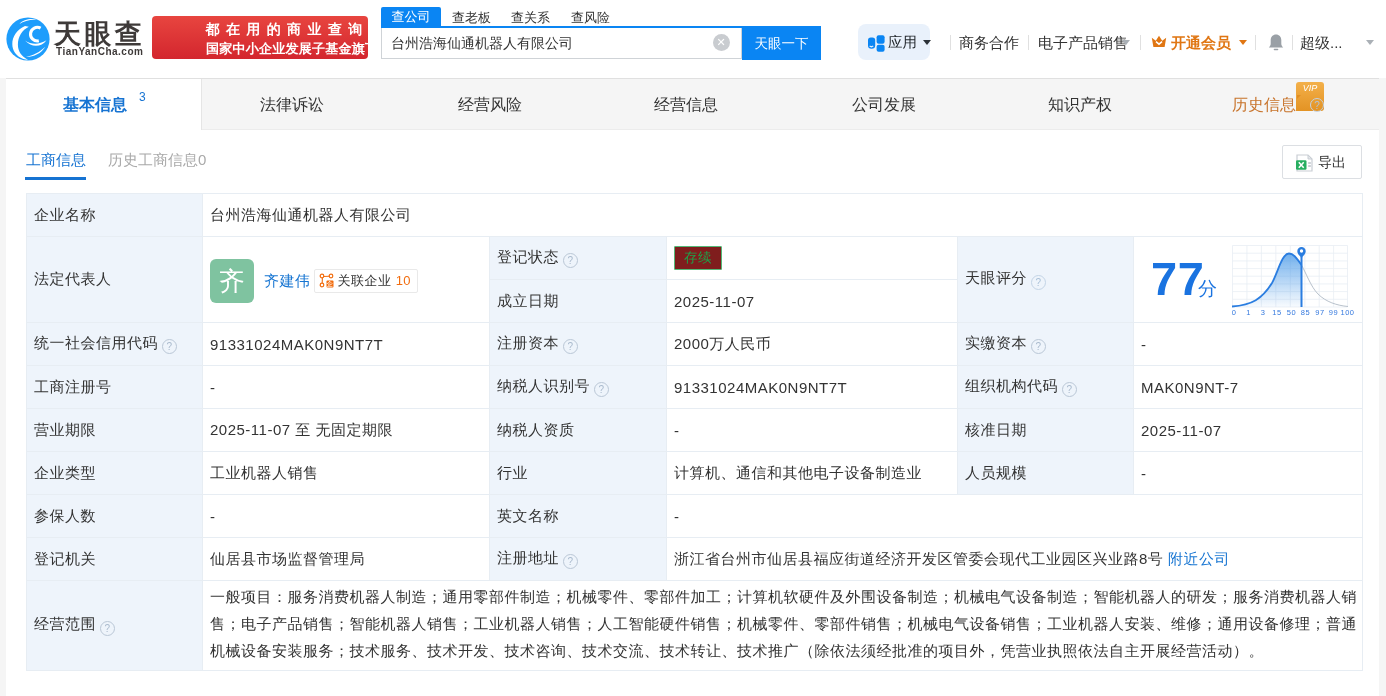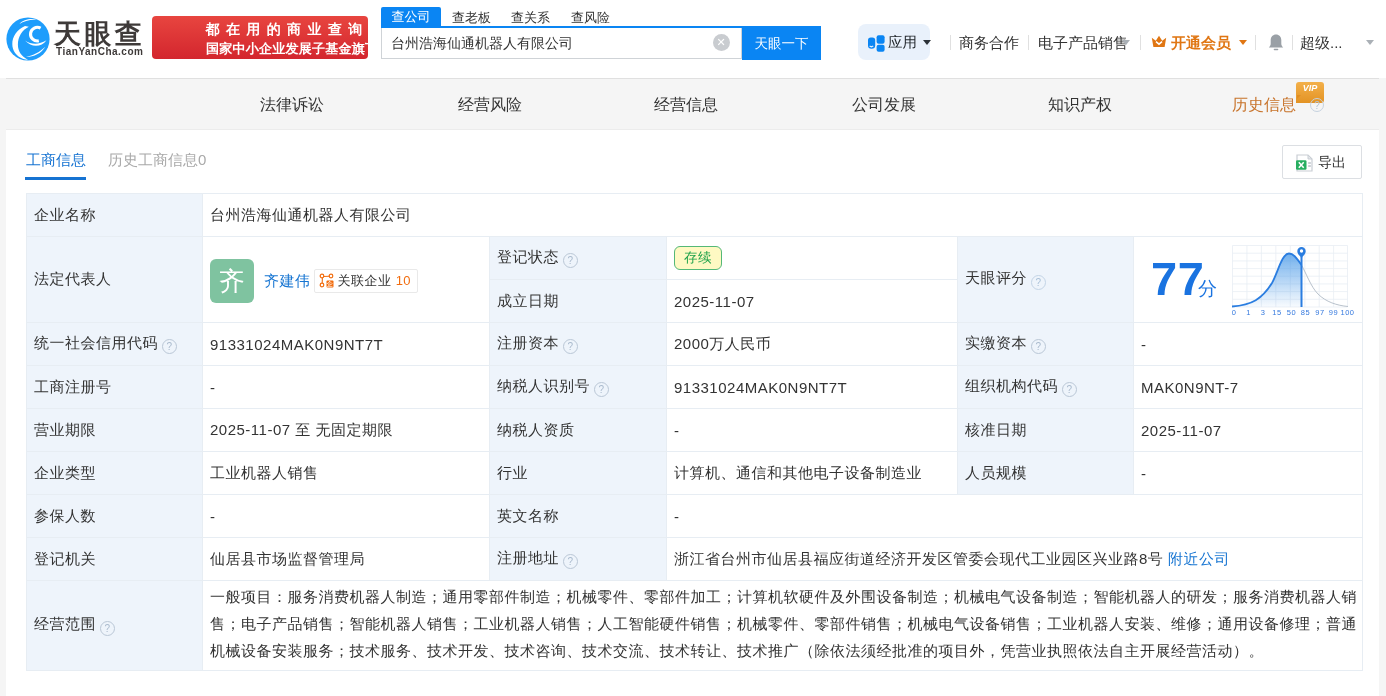--- a/index.html
+++ b/index.html
@@ -25,35 +25,35 @@
 .hdiv { position:absolute; top:35px; width:1px; height:15px; background:#e0e0e0; }
 .caret-dark { position:absolute; width:0; height:0; border-left:4px solid transparent; border-right:4px solid transparent; border-top:5px solid #2b3137; }
 .caret-gray { position:absolute; width:0; height:0; border-left:4.5px solid transparent; border-right:4.5px solid transparent; border-top:5.5px solid #aab0b6; }
 .caret-org { position:absolute; width:0; height:0; border-left:4px solid transparent; border-right:4px solid transparent; border-top:5px solid #e07613; }
 
 #nav { position:absolute; left:6px; top:78px; width:1373px; height:52px; background:#f5f5f5; border-top:1px solid #e0e0e0; border-bottom:1px solid #ececec; }
 #nav .active { position:absolute; left:0; top:0; width:196px; height:51px; background:#fff; border-right:1px solid #e5e5e5; }
 #nav .active .t { position:absolute; left:57px; top:16px; font-size:16px; font-weight:bold; color:#1673d2; }
 #nav .active .n { position:absolute; left:133px; top:11px; font-size:12px; color:#1673d2; }
 .ntab { position:absolute; top:16px; font-size:16px; color:#333; white-space:nowrap; }
-#vip { position:absolute; left:1290px; top:3px; width:28px; height:21px; background:linear-gradient(180deg,#f3b04a,#e39324); border-radius:3px 3px 3px 0; color:#fff; font-size:9px; font-weight:bold; font-style:italic; text-align:center; line-height:13px; }
+#vip { position:absolute; left:1290px; top:3px; width:28px; height:29px; background:linear-gradient(180deg,#f3b04a,#e39324); border-radius:3px 3px 3px 0; color:#fff; font-size:9px; font-weight:normal; font-style:italic; text-align:center; line-height:13px; }
 #navq { position:absolute; left:1304px; top:19px; width:14px; height:14px; border:1px solid #c6d2df; border-radius:50%; color:#b4c3d3; font-size:10px; text-align:center; line-height:13px; }
 
 #content { position:absolute; left:6px; top:130px; width:1373px; height:566px; background:#fff; }
 #subtab1 { position:absolute; left:20px; top:21px; font-size:15px; color:#1673d2; }
 #subtab1u { position:absolute; left:19px; top:47px; width:61px; height:3px; background:#1673d2; }
 #subtab2 { position:absolute; left:102px; top:21px; font-size:15px; color:#a9a9a9; }
 #exportbtn { position:absolute; left:1276px; top:15px; width:80px; height:34px; border:1px solid #dcdfe3; border-radius:2px; background:#fff; }
 #exportbtn .t { position:absolute; left:35px; top:8px; font-size:14px; color:#333; }
 
 #tbl { position:absolute; left:20px; top:63px; border-collapse:collapse; table-layout:fixed; width:1336px; }
 #tbl td { text-spacing-trim:space-all; border:1px solid #e7edf3; font-size:15px; letter-spacing:0.5px; color:#333; padding:0 0 0 7px; vertical-align:middle; }
 #tbl td.lbl { background:#eef4fb; }
 .qi { display:inline-block; width:15px; height:15px; border:1px solid #bac7d6; border-radius:50%; color:#a9bacd; font-size:10px; text-align:center; line-height:14px; vertical-align:-2.5px; margin-left:4px; }
-.tag-green { display:inline-block; height:24px; line-height:22px; padding:0 9px; border:1px solid #54b877; border-radius:6px; background:#fef9c3; color:#1ea24a; font-size:13.5px; }
+.tag-green { display:inline-block; height:24px; line-height:22px; padding:0 9px; border:1px solid #54b877; border-radius:1px; background:#7f1d1d; color:#1ea24a; font-size:13.5px; }
 a.lnk { color:#1775d2; text-decoration:none; }
 #avatar { display:inline-block; width:44px; height:44px; border-radius:6px; background:#7fc3a0; color:#fff; font-size:26px; text-align:center; line-height:44px; vertical-align:middle; }
 #fddbr-name { font-size:15px; color:#1775d2; margin:0 3px 0 10px; vertical-align:middle; line-height:20px; display:inline-block; }
 #relbadge { display:inline-block; height:24px; line-height:22px; border:1px solid #e9e9e9; border-radius:2px; background:#fff; font-size:13px; color:#333; padding:0 6px 0 4px; vertical-align:middle; }
 #relbadge b { color:#f26d0f; font-weight:normal; }
 #score77 { font-size:47px; font-weight:bold; color:#1a73e0; }
 #scorefen { font-size:19px; color:#1a73e0; }
 </style>
 </head>
 <body>
@@ -108,20 +108,24 @@
   <svg class="abs" style="left:1268px;top:34px" width="16" height="17" viewBox="0 0 16 17">
     <path d="M8,0.5 C4.9,0.5 2.7,2.9 2.7,6.1 L2.7,9.8 C2.7,11.4 1.8,12.6 0.8,13.4 L15.2,13.4 C14.2,12.6 13.3,11.4 13.3,9.8 L13.3,6.1 C13.3,2.9 11.1,0.5 8,0.5 Z" fill="#9aa0a6"></path>
     <rect x="5.7" y="14.8" width="4.6" height="1.5" rx="0.75" fill="#9aa0a6"></rect>
   </svg>
   <div class="hdiv" style="left:1292px"></div>
   <div class="hmenu" style="left:1300px">超级...</div>
   <div class="caret-gray" style="left:1366px;top:40px"></div>
 </div>
 
 <div id="nav">
+  <div class="active">
+      <span class="t">基本信息</span>
+      <span class="n">3</span>
+    </div>
   <div class="ntab" style="left:254px">法律诉讼</div>
   <div class="ntab" style="left:452px">经营风险</div>
   <div class="ntab" style="left:648px">经营信息</div>
   <div class="ntab" style="left:846px">公司发展</div>
   <div class="ntab" style="left:1042px">知识产权</div>
   <div class="ntab" style="left:1226px;color:#c8742c">历史信息</div>
   <div id="vip">VIP</div>
   <div id="navq">?</div>
   <div style="position:absolute;left:1291px;top:16px;width:0;height:0;border-top:4px solid #e28e20;border-right:4px solid transparent"></div>
 </div>

